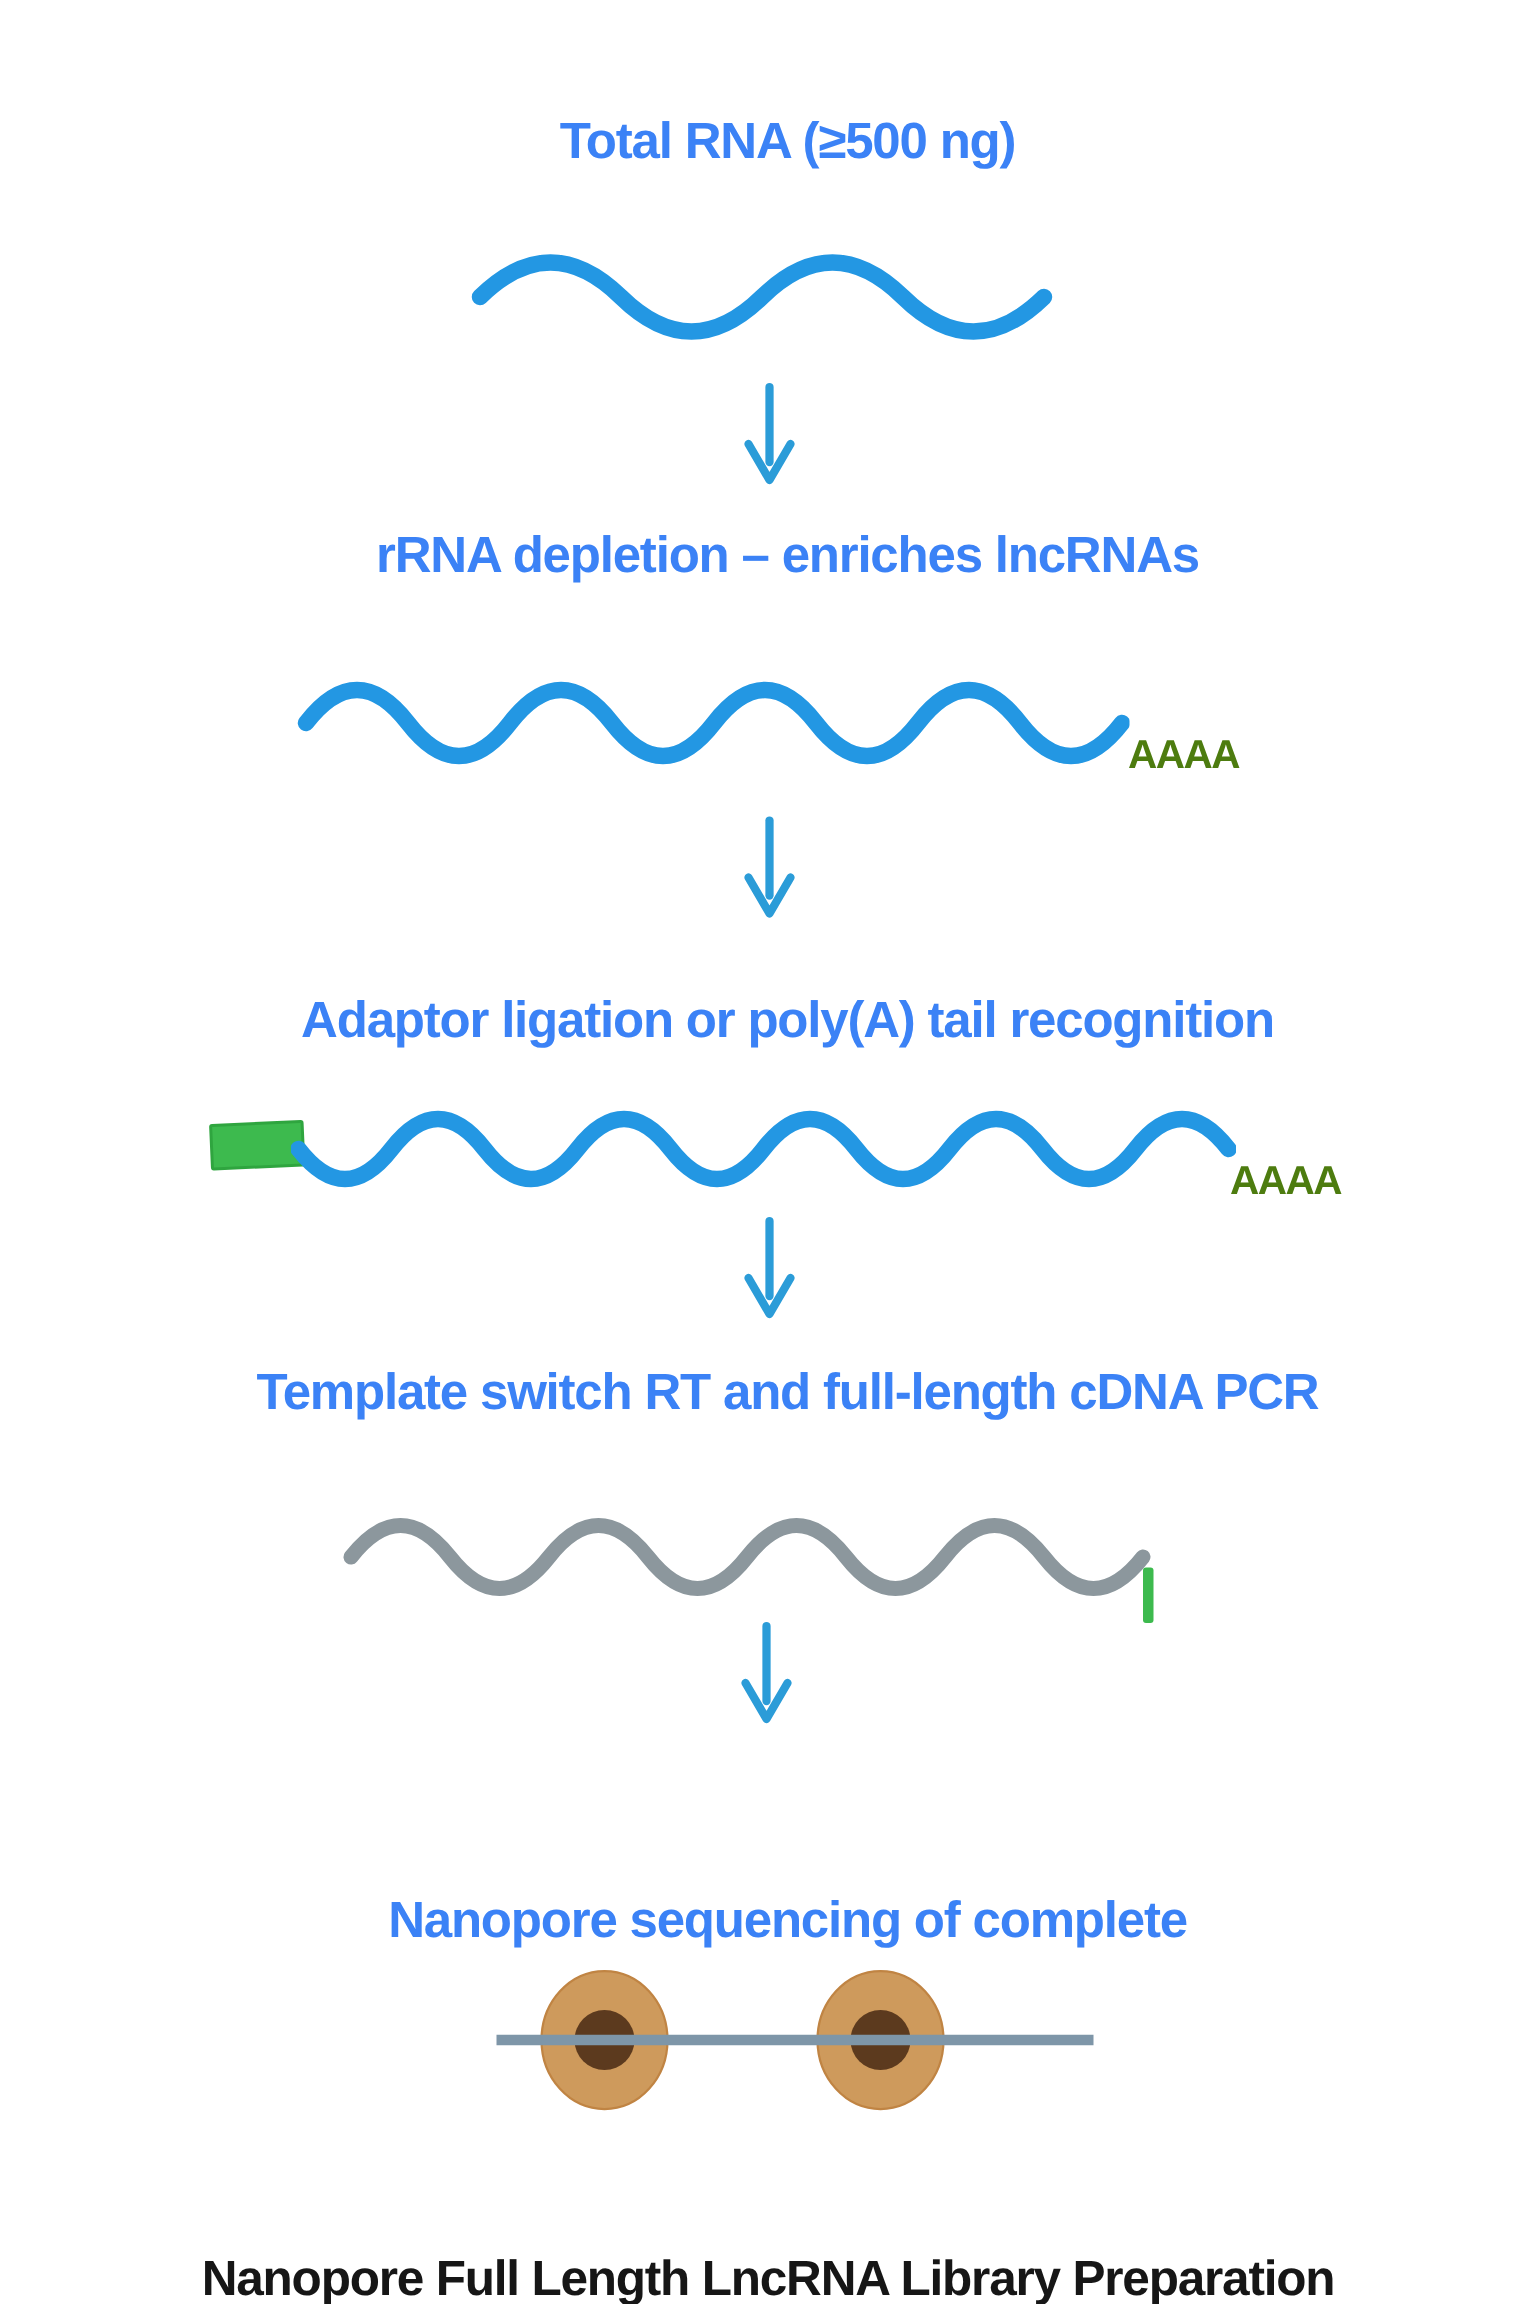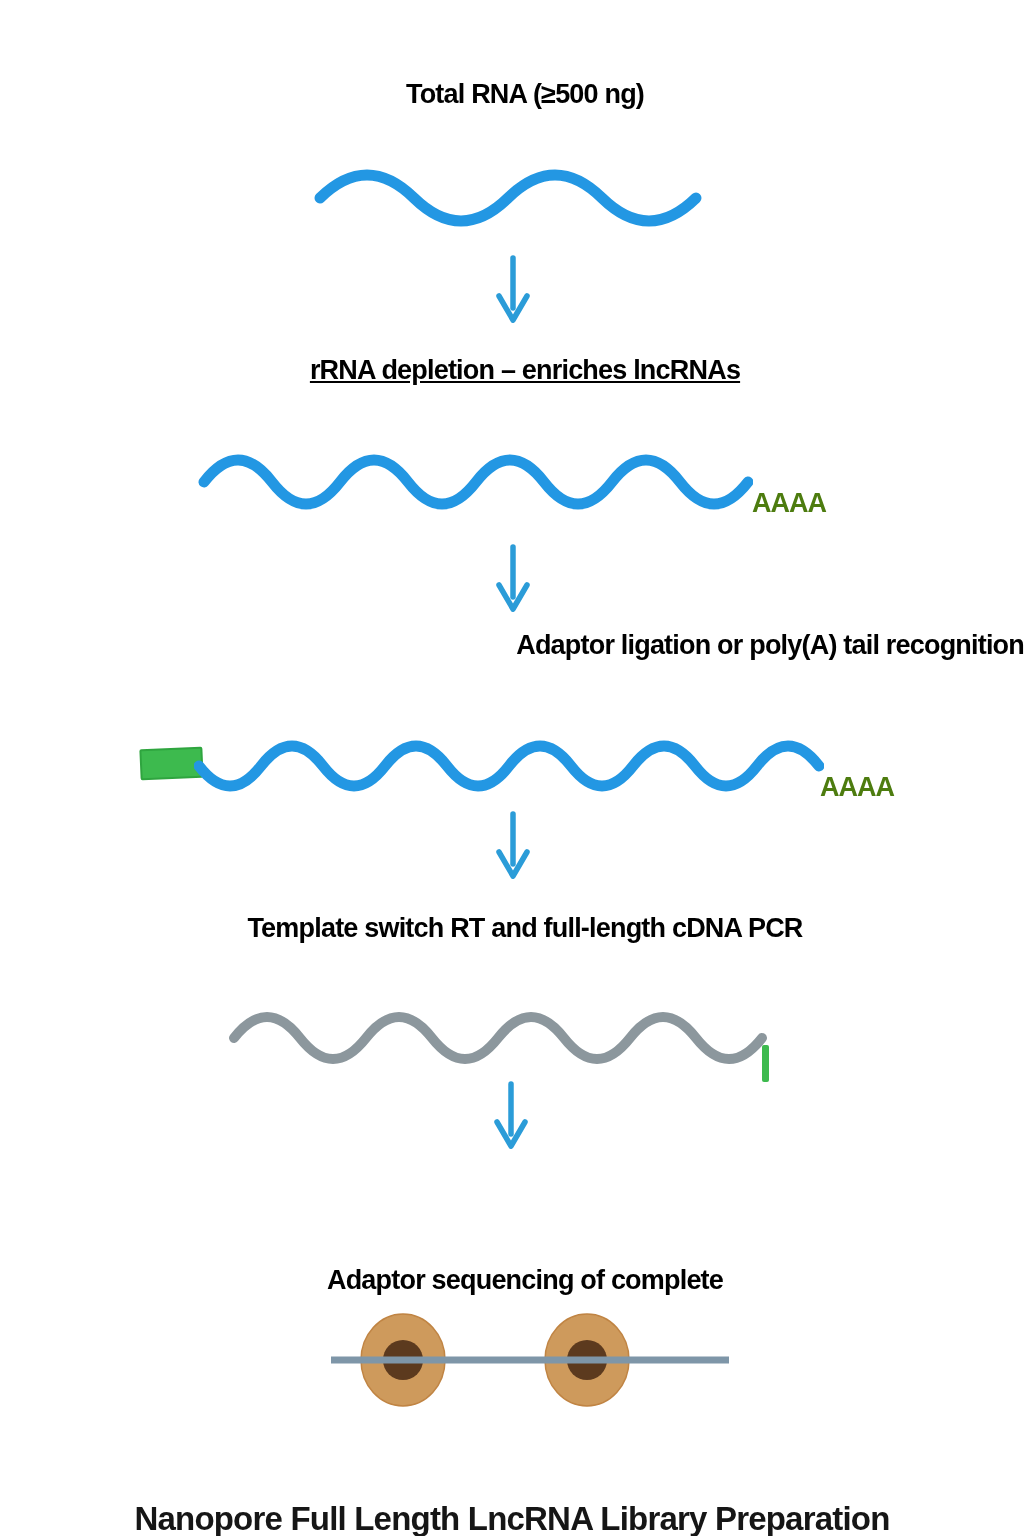--- a/index.html
+++ b/index.html
@@ -10,24 +10,24 @@
     background: #ffffff;
     overflow: hidden;
     font-family: "Liberation Sans", sans-serif;
     color: #161616;
   }
   .label {
     position: absolute;
     left: 0;
     right: 0;
     text-align: center;
-    font-size: 27px;
+    font-size: 34px;
     font-weight: 600;
     letter-spacing: -0.8px;
-    color: #000000;
+    color: #3b82f6;
     line-height: 44px;
     white-space: pre;
     margin-left: 26px;
   }
   .polya {
     position: absolute;
     font-size: 27px;
     font-weight: 700;
     letter-spacing: -1px;
     color: #4d7c0f;
@@ -76,33 +76,33 @@
 
   <svg class="abs" style="left:312px; top:158px;" width="395" height="80" viewBox="0 0 395 80">
     <path d="M 8 40 q 47 -46 94 0 t 94 0 t 94 0 t 94 0" fill="none" stroke="#2397E3" stroke-width="11" stroke-linecap="round"></path>
   </svg>
 
   <svg class="abs" style="left:494px; top:254px;" width="38" height="72" viewBox="0 0 38 72">
     <path d="M19 4 L19 54" fill="none" stroke="#2B9CD8" stroke-width="5.5" stroke-linecap="round"></path>
     <path d="M5 42 L19 66 L33 42" fill="none" stroke="#2B9CD8" stroke-width="5.5" stroke-linecap="round" stroke-linejoin="round"></path>
   </svg>
 
-  <div class="label" style="top:348px;text-decoration:underline;">rRNA depletion – enriches lncRNAs</div>
+  <div class="label" style="top:348px;">rRNA depletion – enriches lncRNAs</div>
 
   <svg class="abs" style="left:198px; top:442px;" width="555" height="80" viewBox="0 0 555 80">
     <path d="M 6 40 q 34 -44 68 0 t 68 0 t 68 0 t 68 0 t 68 0 t 68 0 t 68 0 t 68 0" fill="none" stroke="#2397E3" stroke-width="11" stroke-linecap="round"></path>
   </svg>
   <div class="polya" style="left:752px; top:488px;">AAAA</div>
 
   <svg class="abs" style="left:494px; top:543px;" width="38" height="72" viewBox="0 0 38 72">
     <path d="M19 4 L19 54" fill="none" stroke="#2B9CD8" stroke-width="5.5" stroke-linecap="round"></path>
     <path d="M5 42 L19 66 L33 42" fill="none" stroke="#2B9CD8" stroke-width="5.5" stroke-linecap="round" stroke-linejoin="round"></path>
   </svg>
 
-  <div class="label" style="top:623px;text-align:right;">Adaptor ligation or poly(A) tail recognition</div>
+  <div class="label" style="top:658px;">Adaptor ligation or poly(A) tail recognition</div>
 
   <div class="adaptor-rect"></div>
   <svg class="abs" style="left:194px; top:730px;" width="630" height="80" viewBox="0 0 630 80">
     <path d="M 5 36 q 31 40 62 0 t 62 0 t 62 0 t 62 0 t 62 0 t 62 0 t 62 0 t 62 0 t 62 0 t 62 0" fill="none" stroke="#2397E3" stroke-width="11" stroke-linecap="round"></path>
   </svg>
   <div class="polya" style="left:820px; top:772px;">AAAA</div>
 
   <svg class="abs" style="left:494px; top:810px;" width="38" height="72" viewBox="0 0 38 72">
     <path d="M19 4 L19 54" fill="none" stroke="#2B9CD8" stroke-width="5.5" stroke-linecap="round"></path>
     <path d="M5 42 L19 66 L33 42" fill="none" stroke="#2B9CD8" stroke-width="5.5" stroke-linecap="round" stroke-linejoin="round"></path>
@@ -114,21 +114,21 @@
     <path d="M 6 46 q 33 -42 66 0 t 66 0 t 66 0 t 66 0 t 66 0 t 66 0 t 66 0 t 66 0" fill="none" stroke="#8C979D" stroke-width="10" stroke-linecap="round"></path>
   </svg>
   <div class="green-tick"></div>
 
   <svg class="abs" style="left:492px; top:1080px;" width="38" height="72" viewBox="0 0 38 72">
     <path d="M19 4 L19 54" fill="none" stroke="#2B9CD8" stroke-width="5.5" stroke-linecap="round"></path>
     <path d="M5 42 L19 66 L33 42" fill="none" stroke="#2B9CD8" stroke-width="5.5" stroke-linecap="round" stroke-linejoin="round"></path>
   </svg>
 
   <div class="label" style="top:1170px;">
-    <div>Adaptor sequencing of complete</div>
+    <div>Nanopore sequencing of complete</div>
   </div>
 
   <svg class="abs" style="left:325px; top:1302px;" width="410" height="120" viewBox="0 0 410 120">
     <ellipse cx="78" cy="58" rx="42" ry="46" fill="#CE9A5C" stroke="#C08443" stroke-width="1.5"></ellipse>
     <circle cx="78" cy="58" r="20" fill="#5C3A1E"></circle>
     <ellipse cx="262" cy="58" rx="42" ry="46" fill="#CE9A5C" stroke="#C08443" stroke-width="1.5"></ellipse>
     <circle cx="262" cy="58" r="20" fill="#5C3A1E"></circle>
     <line x1="6" y1="58" x2="404" y2="58" stroke="#7E96A8" stroke-width="7"></line>
   </svg>
 

